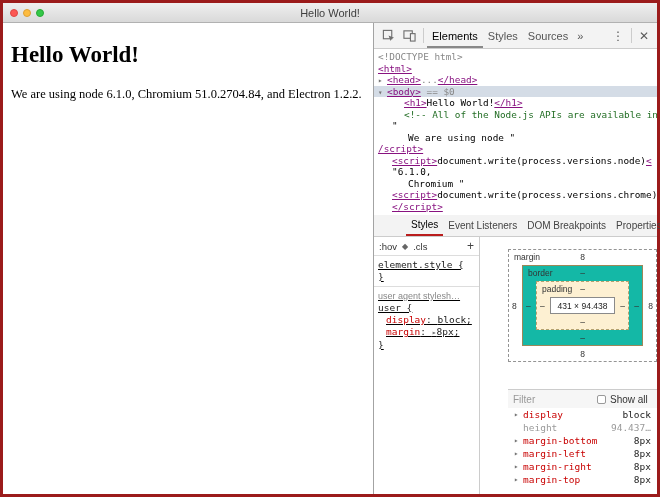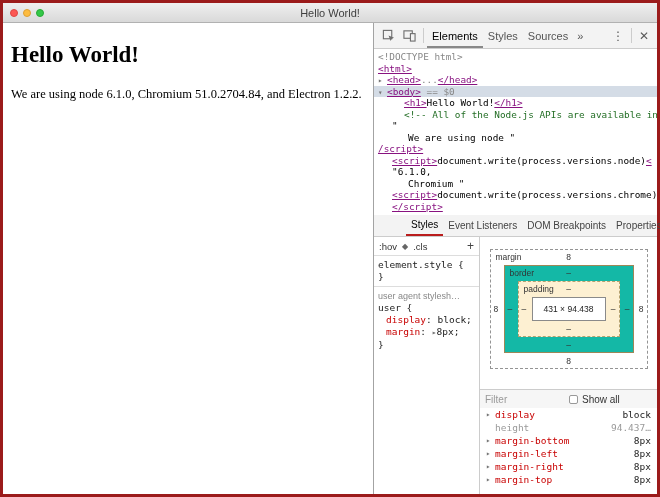--- a/index.html
+++ b/index.html
@@ -47,47 +47,47 @@
   .seg-dots { color:#888; }
 
   .dt-crumbs { flex:0 0 17px; background:#f3f3f3; border-bottom:1px solid #ccc; display:flex; align-items:center; font-size:11px; padding:0 3px; gap:1px; }
   .crumb { padding:1px 4px; color:#222; }
   .crumb.active { background:#3879d9; color:#fff; }
 
   .dt-sidetabs { flex:0 0 22px; background:#f3f3f3; border-bottom:1px solid #ccc; display:flex; align-items:stretch; font-size:10px; }
   .side-tab { padding:0 5px; color:#444; display:flex; align-items:center; white-space:nowrap; }
   .side-tab.active { color:#000; border-bottom:2px solid #b91c1c;margin-left:32px; }
 
-  .dt-bottom { flex:1; display:flex; min-height:0; }
+  .dt-bottom { flex:1; display:flex; min-height:0;gap:28px; }
 
   .styles-col { width:106px; flex:0 0 106px; border-right:1px solid #ccc; display:flex; flex-direction:column; background:#fff; }
   .styles-toolbar { flex:0 0 19px; border-bottom:1px solid #ddd; display:flex; align-items:center; font-size:9.5px; color:#333; padding:0 5px; gap:5px; }
   .state-icon { color:#666; font-size:8px; }
   .plus-btn { margin-left:auto; color:#444; font-size:12px; }
   .styles-lines { flex:1; font-family:"DejaVu Sans Mono",monospace; font-size:9.5px; padding:3px 0; overflow:hidden; }
-  .st-line { min-height:12px; line-height:12px; white-space:pre; padding:0 4px; }
+  .st-line { min-height:12px; line-height:12px; white-space:pre; padding:0 4px;text-decoration:underline; }
   .st-line.sep { border-top:1px solid #ddd; margin-top:3px; padding-top:3px; }
   .seg-plain { color:#222; }
   .seg-src { color:#888; font-family:"Liberation Sans",sans-serif; font-size:9px; }
   .seg-prop { color:#c80000; }
   .seg-val { color:#222; }
   .seg-exp { color:#777; font-size:8px; }
 
   .right-col { flex:1; min-width:0; display:flex; flex-direction:column; background:#fff; }
   .bm-area { flex:0 0 152px; display:flex; justify-content:center; align-items:flex-start; padding-top:12px; overflow:hidden; }
   .bm { position:relative; font-size:8.5px; color:#333; }
   .bm-label { position:absolute; top:2px; left:5px; }
   .bm-vt { position:absolute; top:2px; left:0; right:0; text-align:center; }
   .bm-vb { position:absolute; bottom:2px; left:0; right:0; text-align:center; }
   .bm-vl { position:absolute; left:3px; top:50%; transform:translateY(-50%); }
   .bm-vr { position:absolute; right:3px; top:50%; transform:translateY(-50%); }
   .margin-box { width:158px; border:1px dashed #949494; background:#fff; padding:15px 13px; }
   .border-box { border:1px solid #9c8758; background:#14b8a6; padding:15px 13px; position:relative; }
   .padding-box { border:1px dashed #b5a270; background:#fdf0d2; padding:15px 13px; position:relative; }
-  .content-box { border:1px solid #8a8a8a; background:#fff; height:24px; display:flex; align-items:center; justify-content:center; font-size:8.5px; color:#222; }
+  .content-box { border:1px solid #8a8a8a; background:#fff; height:17px; display:flex; align-items:center; justify-content:center; font-size:8.5px; color:#222; }
 
   .filter-row { flex:0 0 19px; border-top:1px solid #ccc; background:#f6f6f6; display:flex; align-items:center; font-size:10px; padding:0 5px; gap:4px; }
   .filter-input { border:none; outline:none; background:transparent; font-size:10px; color:#555; width:80px; font-family:"Liberation Sans",sans-serif; }
   .filter-input::placeholder { color:#999; }
   .chk { width:9px; height:9px; border:1px solid #999; border-radius:2px; background:#fff; flex:0 0 9px; }
   .showall-label { color:#333; }
 
   .computed-list { flex:1; overflow:hidden; font-family:"DejaVu Sans Mono",monospace; font-size:9.5px; }
   .cp-row { height:13px; display:flex; align-items:center; padding:0 6px; }
   .cp-arrow { color:#767676; font-size:7.5px; width:9px; flex:0 0 9px; }

